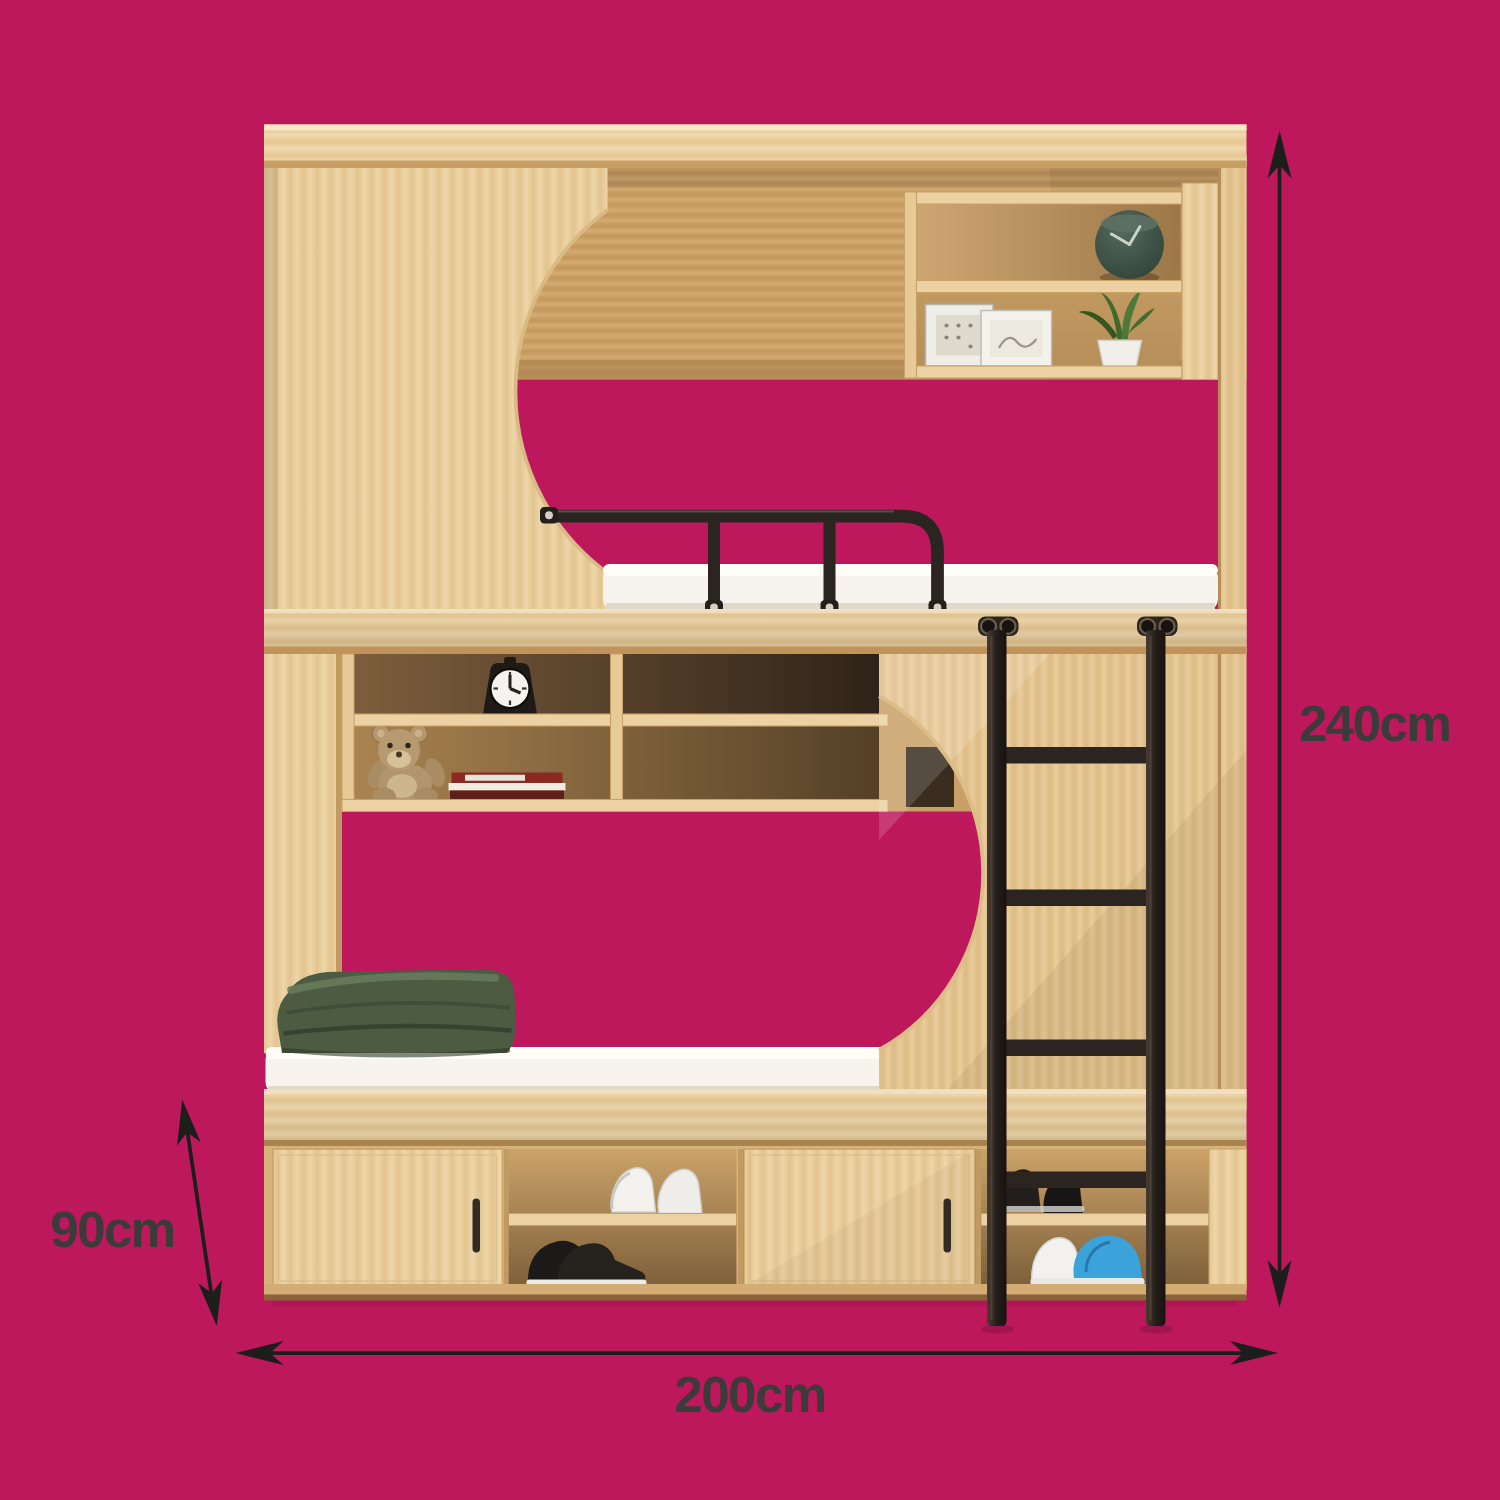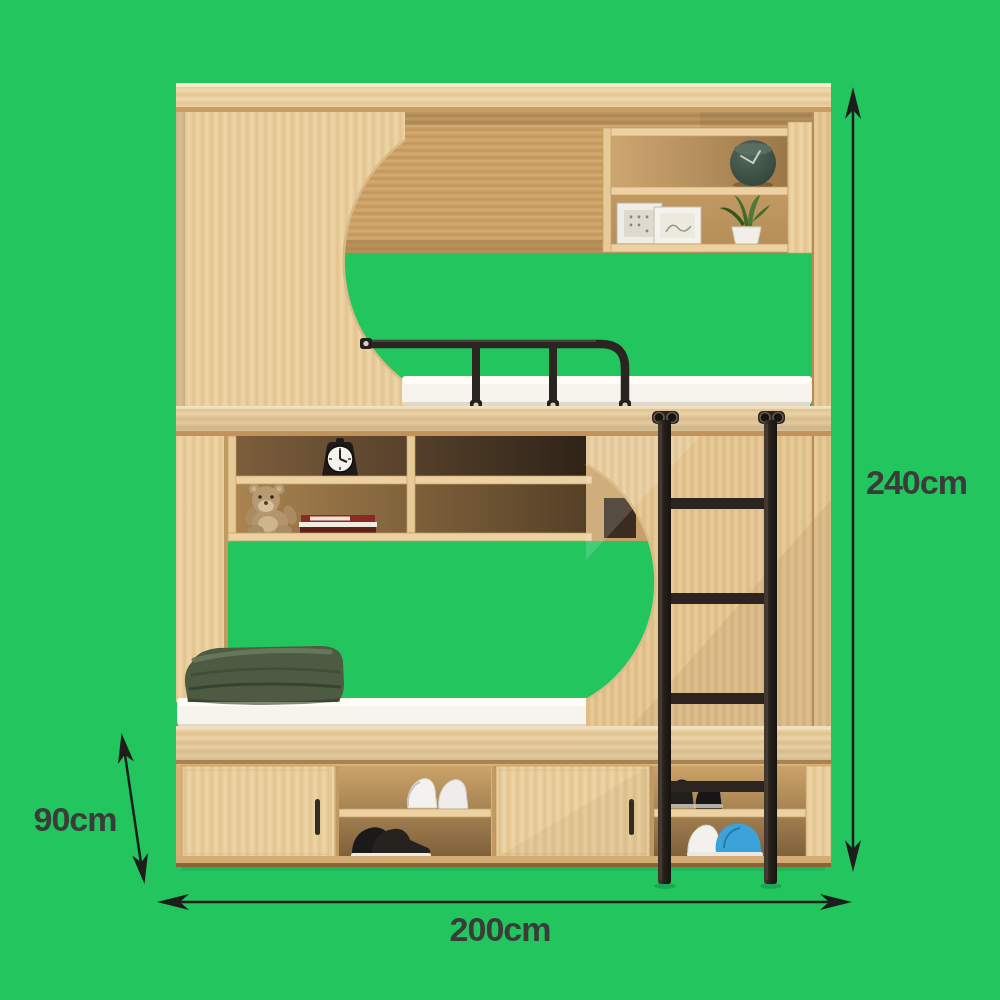--- a/index.html
+++ b/index.html
@@ -1,16 +1,16 @@
 <!DOCTYPE html>
 <html><head>
 <meta charset="utf-8">
 <style>
   html,body{margin:0;padding:0;background:#ffffff;}
-  .stage{position:relative;width:1000px;height:1000px;background:#22c55e;overflow:hidden;
+  .stage{position:relative;width:1000px;height:1000px;background:#be185d;overflow:hidden;
          font-family:"Liberation Sans",sans-serif;}
   svg{position:absolute;left:0;top:0;}
   .dim{font-family:"Liberation Sans",sans-serif;font-weight:bold;font-size:34px;
        fill:#3b3b39;letter-spacing:-1px;}
 </style>
 </head>
 <body>
 
 <div class="stage">
 <svg width="1000" height="1000" viewBox="0 0 1000 1000">

